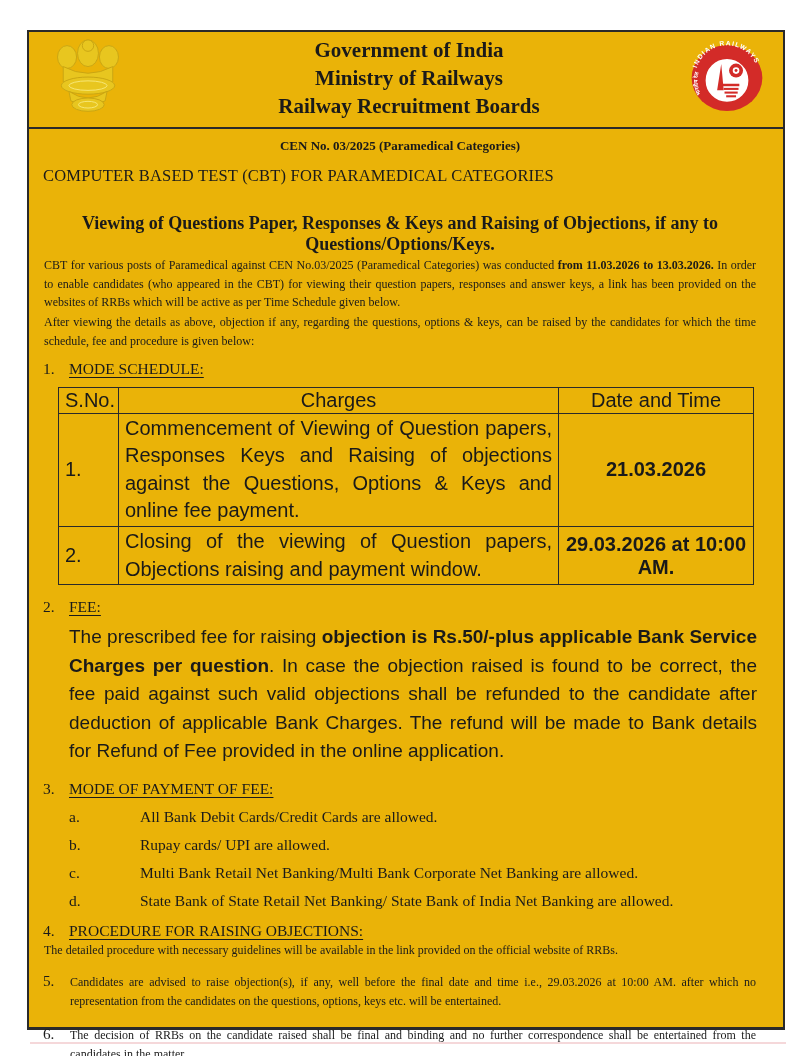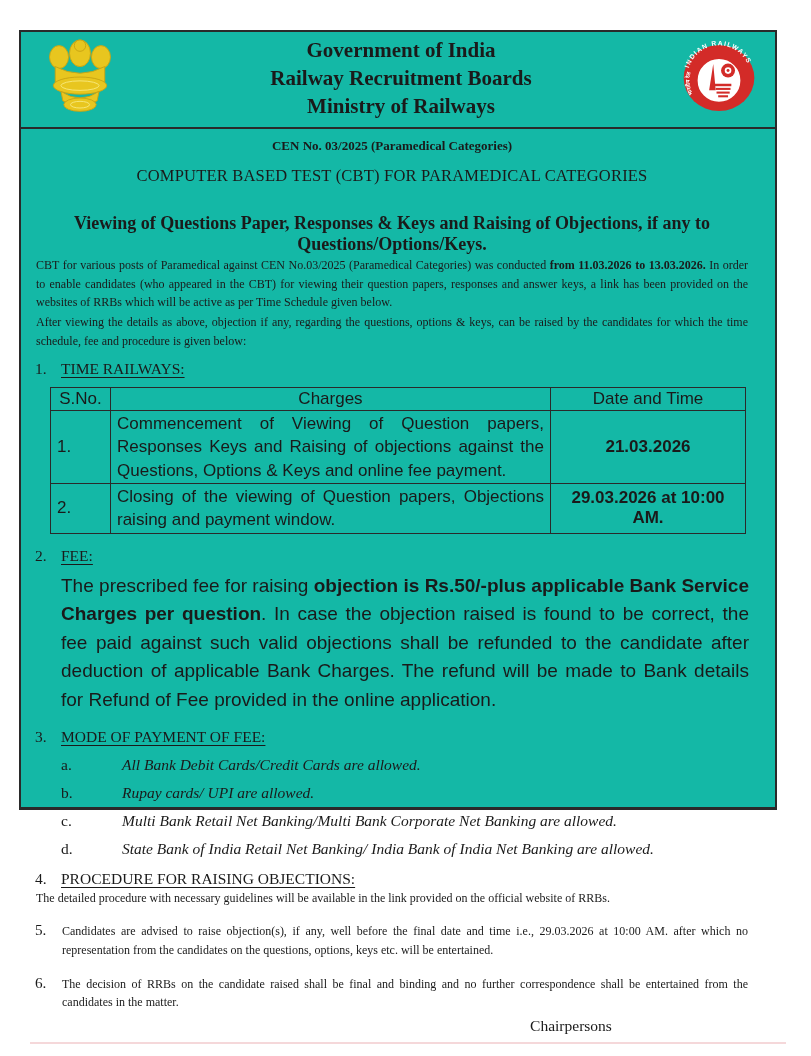--- a/index.html
+++ b/index.html
@@ -1,58 +1,58 @@
 <!DOCTYPE html>
 <html><head>
 <meta charset="utf-8">
 <style>
   html,body{margin:0;padding:0;background:#ffffff;}
   body{width:811px;height:1056px;position:relative;font-family:"Liberation Serif",serif;color:#1a1a1a;}
-  .doc-box{position:absolute;left:19px;top:30px;width:758px;height:780px;border:2px solid #2a2a2a;border-bottom-width:3px;box-sizing:border-box;background:#14b8a6;}
+  .doc-box{position:absolute;left:27px;top:30px;width:758px;height:1000px;border:2px solid #2a2a2a;border-bottom-width:3px;box-sizing:border-box;background:#eab308;}
   .pink-line{position:absolute;left:30px;top:1042px;width:756px;height:2px;background:#f5d8da;}
 
   
   .hdr{display:flex;align-items:center;border-bottom:2px solid #2a2a2a;padding:5px 16px 8px 16px;height:82px;}
   .hdr-logo{flex:0 0 86px;display:flex;justify-content:center;}
   .hdr-logo.right{flex:0 0 80px;}
   .hdr-titles{flex:1;text-align:center;font-weight:bold;font-size:21px;line-height:28px;}
 
   
   .cen-title{text-align:center;font-weight:bold;font-size:13px;margin-top:9px;}
-  .subtitle{text-align:center;font-size:16.5px;margin-top:12px;letter-spacing:.2px;}
+  .subtitle{text-align:left;font-size:16.5px;margin-top:12px;letter-spacing:.2px;}
   .view-head{text-align:center;font-weight:bold;font-size:18px;line-height:21px;margin-top:27px;}
 
   .content{padding:0 26px 0 14px;}
   p.body{font-size:12px;line-height:1.56;text-align:justify;margin:1px;}
   .para1{margin-top:15px;}
   .para2{margin-top:14px;}
   b,.bold{font-weight:bold;}
 
   .sec{display:flex;font-size:15.5px;margin-top:9px;}
   .sec .num{flex:0 0 26px;}
   .sec .title{text-decoration:underline;text-underline-offset:2.5px;}
 
   
-  table.schedule{border-collapse:collapse;margin:9px 0 4px 15px;width:695px;font-family:"Liberation Sans",sans-serif;font-size:17px;table-layout:fixed;border-radius:17px;}
+  table.schedule{border-collapse:collapse;margin:9px 0 4px 15px;width:695px;font-family:"Liberation Sans",sans-serif;font-size:20px;table-layout:fixed;border-radius:17px;}
   table.schedule th,table.schedule td{border:1.5px solid #2a2a2a;padding:1px 6px;}
   table.schedule th{font-weight:normal;text-align:center;}
   .col-sno{width:60px;}
   .col-act{width:440px;}
   .col-date{width:195px;}
   td.sno{vertical-align:middle;text-align:left;padding-left:8px;}
   td.act{text-align:justify;line-height:1.38;padding:4px 8px;}
   td.date{font-weight:bold;text-align:center;vertical-align:middle;}
 
   
   .fee-para{font-family:"Liberation Sans",sans-serif;font-size:19px;line-height:1.5;text-align:justify;margin:7px 0 0 26px;}
 
   
   .pay-item{display:flex;font-size:15.5px;margin-top:10px;}
   .pay-item .lbl{flex:0 0 26px;margin-left:26px;}
-  .pay-item .txt{margin-left:35px;font-style:italic;}
+  .pay-item .txt{margin-left:45px;}
 
   .proc-para{margin:6px 0 0 26px;}
   .num-item{display:flex;margin-top:13px;}
   .num-item .num{flex:0 0 26px;font-size:15.2px;}
   .num-item p{flex:1;}
 
   .signature{width:300px;margin:2px 28px 0 auto;text-align:center;font-size:15.5px;line-height:21px;}
 
   svg text{font-family:"Liberation Sans",sans-serif;}
 </style>
@@ -75,22 +75,22 @@
           <ellipse cx="36" cy="70" rx="17" ry="7"></ellipse>
         </g>
         <g fill="none" stroke="#f7e87a" stroke-width="1">
           <ellipse cx="36" cy="50" rx="20" ry="5"></ellipse>
           <ellipse cx="36" cy="70" rx="10" ry="3.5"></ellipse>
         </g>
       </svg>
     </div>
     <div class="hdr-titles">
       <div>Government of India</div>
+      <div>Ministry of Railways</div>
       <div>Railway Recruitment Boards</div>
-      <div>Ministry of Railways</div>
     </div>
     <div class="hdr-logo right">
       <svg width="74" height="74" viewBox="0 0 90 90">
         <defs>
           <path id="arcTop" d="M 8 52 A 38 38 0 1 1 82 52" fill="none"></path>
           <path id="arcLeft" d="M 14 66 A 36 36 0 0 1 12 34" fill="none"></path>
         </defs>
         <ellipse cx="45" cy="45" rx="43" ry="40" fill="#d32b28"></ellipse>
         <circle cx="45" cy="48" r="27" fill="#ffffff"></circle>
         <circle cx="45" cy="48" r="27" fill="none" stroke="#d32b28" stroke-width="2"></circle>
@@ -121,21 +121,21 @@
       <div>Viewing of Questions Paper, Responses &amp; Keys and Raising of Objections, if any to</div>
       <div>Questions/Options/Keys.</div>
     </div>
 
     <p class="body para1"><span>CBT for various posts of Paramedical against CEN No.03/2025 (Paramedical Categories) was conducted </span><span class="bold">from 11.03.2026 to 13.03.2026.</span><span> In order to enable candidates (who appeared in the CBT) for viewing their question papers, responses and answer keys, a link has been provided on the websites of RRBs which will be active as per Time Schedule given below.</span></p>
 
     <p class="body para2">After viewing the details as above, objection if any, regarding the questions, options &amp; keys, can be raised by the candidates for which the time schedule, fee and procedure is given below:</p>
 
     <div class="sec">
       <span class="num">1.</span>
-      <span class="title">TIME RAILWAYS:</span>
+      <span class="title">MODE SCHEDULE:</span>
     </div>
 
     <table class="schedule">
       <colgroup>
           <col class="col-sno">
           <col class="col-act">
           <col class="col-date">
         </colgroup>
       <tbody>
           <tr>
@@ -173,21 +173,21 @@
     <div class="pay-item">
       <span class="lbl">b.</span>
       <span class="txt">Rupay cards/ UPI are allowed.</span>
     </div>
     <div class="pay-item">
       <span class="lbl">c.</span>
       <span class="txt">Multi Bank Retail Net Banking/Multi Bank Corporate Net Banking are allowed.</span>
     </div>
     <div class="pay-item">
       <span class="lbl">d.</span>
-      <span class="txt">State Bank of India Retail Net Banking/ India Bank of India Net Banking are allowed.</span>
+      <span class="txt">State Bank of State Retail Net Banking/ State Bank of India Net Banking are allowed.</span>
     </div>
 
     <div class="sec" style="margin-top:12px;">
       <span class="num">4.</span>
       <span class="title">PROCEDURE FOR RAISING OBJECTIONS:</span>
     </div>
     <p class="body proc-para">The detailed procedure with necessary guidelines will be available in the link provided on the official website of RRBs.</p>
 
     <div class="num-item">
       <span class="num">5.</span>

